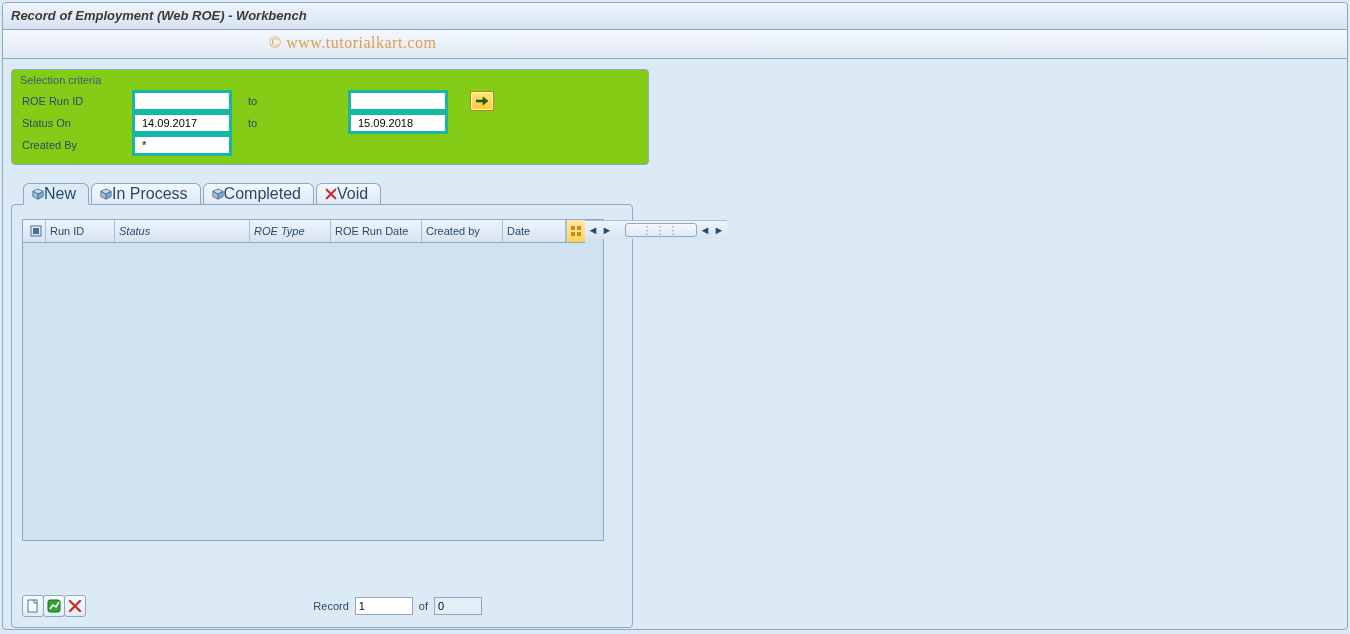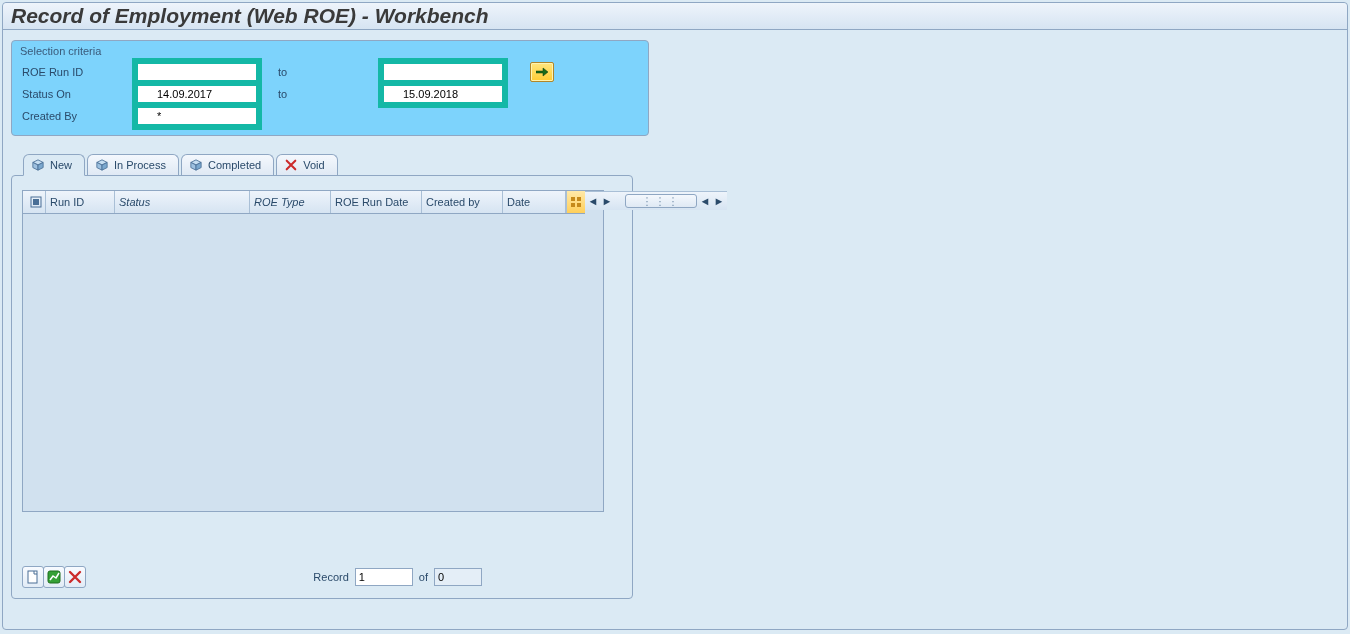--- a/index.html
+++ b/index.html
@@ -20,21 +20,21 @@
     height: 626px;
     background: #dbeaf4;
     position: relative;
   }
   .title-bar {
     height: 26px;
     line-height: 26px;
     padding-left: 8px;
     font-style: italic;
     font-weight: bold;
-    font-size: 21px;
+    font-size: 13px;
     color: #3a3a3a;
     border-bottom: 1px solid #8fa7c3;
     border-top-left-radius: 4px;
     border-top-right-radius: 4px;
     background: linear-gradient(#eef4fb, #d6e4f2);
   }
   .toolbar-strip {
     height: 28px;
     border-bottom: 1px solid #8fa7c3;
     background: linear-gradient(#f4f8fd, #dfe9f4);
@@ -53,21 +53,21 @@
   .content {
     padding: 10px 8px;
   }
 
   
   .groupbox {
     border: 1px solid #8fa7c3;
     border-radius: 4px;
     width: 620px;
     padding: 4px 8px 8px 8px;
-    background: #7dd3fc;
+    background: #84cc16;
   }
   .groupbox-title {
     font-size: 11px;
     color: #3a5a7a;
     margin-bottom: 4px;
   }
   .form-row {
     display: flex;
     align-items: center;
     height: 22px;
@@ -79,24 +79,24 @@
     padding-left: 2px;
   }
   .form-sep {
     width: 100px;
     color: #2a4a6a;
     text-align: left;
     padding-left: 16px;
   }
   input.sap-input {
     height: 16px;
-    border: 6px solid #14b8a6;
+    border: 3px solid #14b8a6;
     background: #fff;
     font-size: 11px;
-    padding: 0 19px;
+    padding: 0 7px;
     width: 80px;
   }
   .arrow-btn {
     width: 22px;
     height: 18px;
     border: 1px solid #b0862a;
     border-radius: 2px;
     background: linear-gradient(#ffe680, #ffcc33);
     display: inline-flex;
     align-items: center;
@@ -120,22 +120,21 @@
   .tab {
     height: 20px;
     padding: 0 12px 0 8px;
     border: 1px solid #8fa7c3;
     border-bottom: none;
     border-top-left-radius: 6px;
     border-top-right-radius: 6px;
     background: linear-gradient(#f4f8fd, #dfe9f4);
     display: flex;
     align-items: center;
-    gap: 6px;
-    font-size: 11px;
+    font-size: 16px;
     color: #2a4a6a;
     margin-right: 2px;
     cursor: pointer;
   }
   .tab.active {
     background: #dbeaf4;
     position: relative;
     z-index: 2;
     border-bottom: 1px solid #dbeaf4;
     margin-bottom: -1px;
@@ -315,20 +314,23 @@
     background: #e4eef7;
     width: 40px;
   }
 </style>
 </head>
 <body>
 
 <div class="frame">
   <div class="title-bar">
     <span>Record of Employment (Web ROE) - Workbench</span>
+  </div>
+  <div class="toolbar-strip">
+    <span class="watermark">© www.tutorialkart.com</span>
   </div>
 
   <div class="content">
 
     <div class="groupbox">
       <div class="groupbox-title">Selection criteria</div>
 
       <div class="form-row">
         <span class="form-label">ROE Run ID</span>
         <input class="sap-input" value="" style="">

